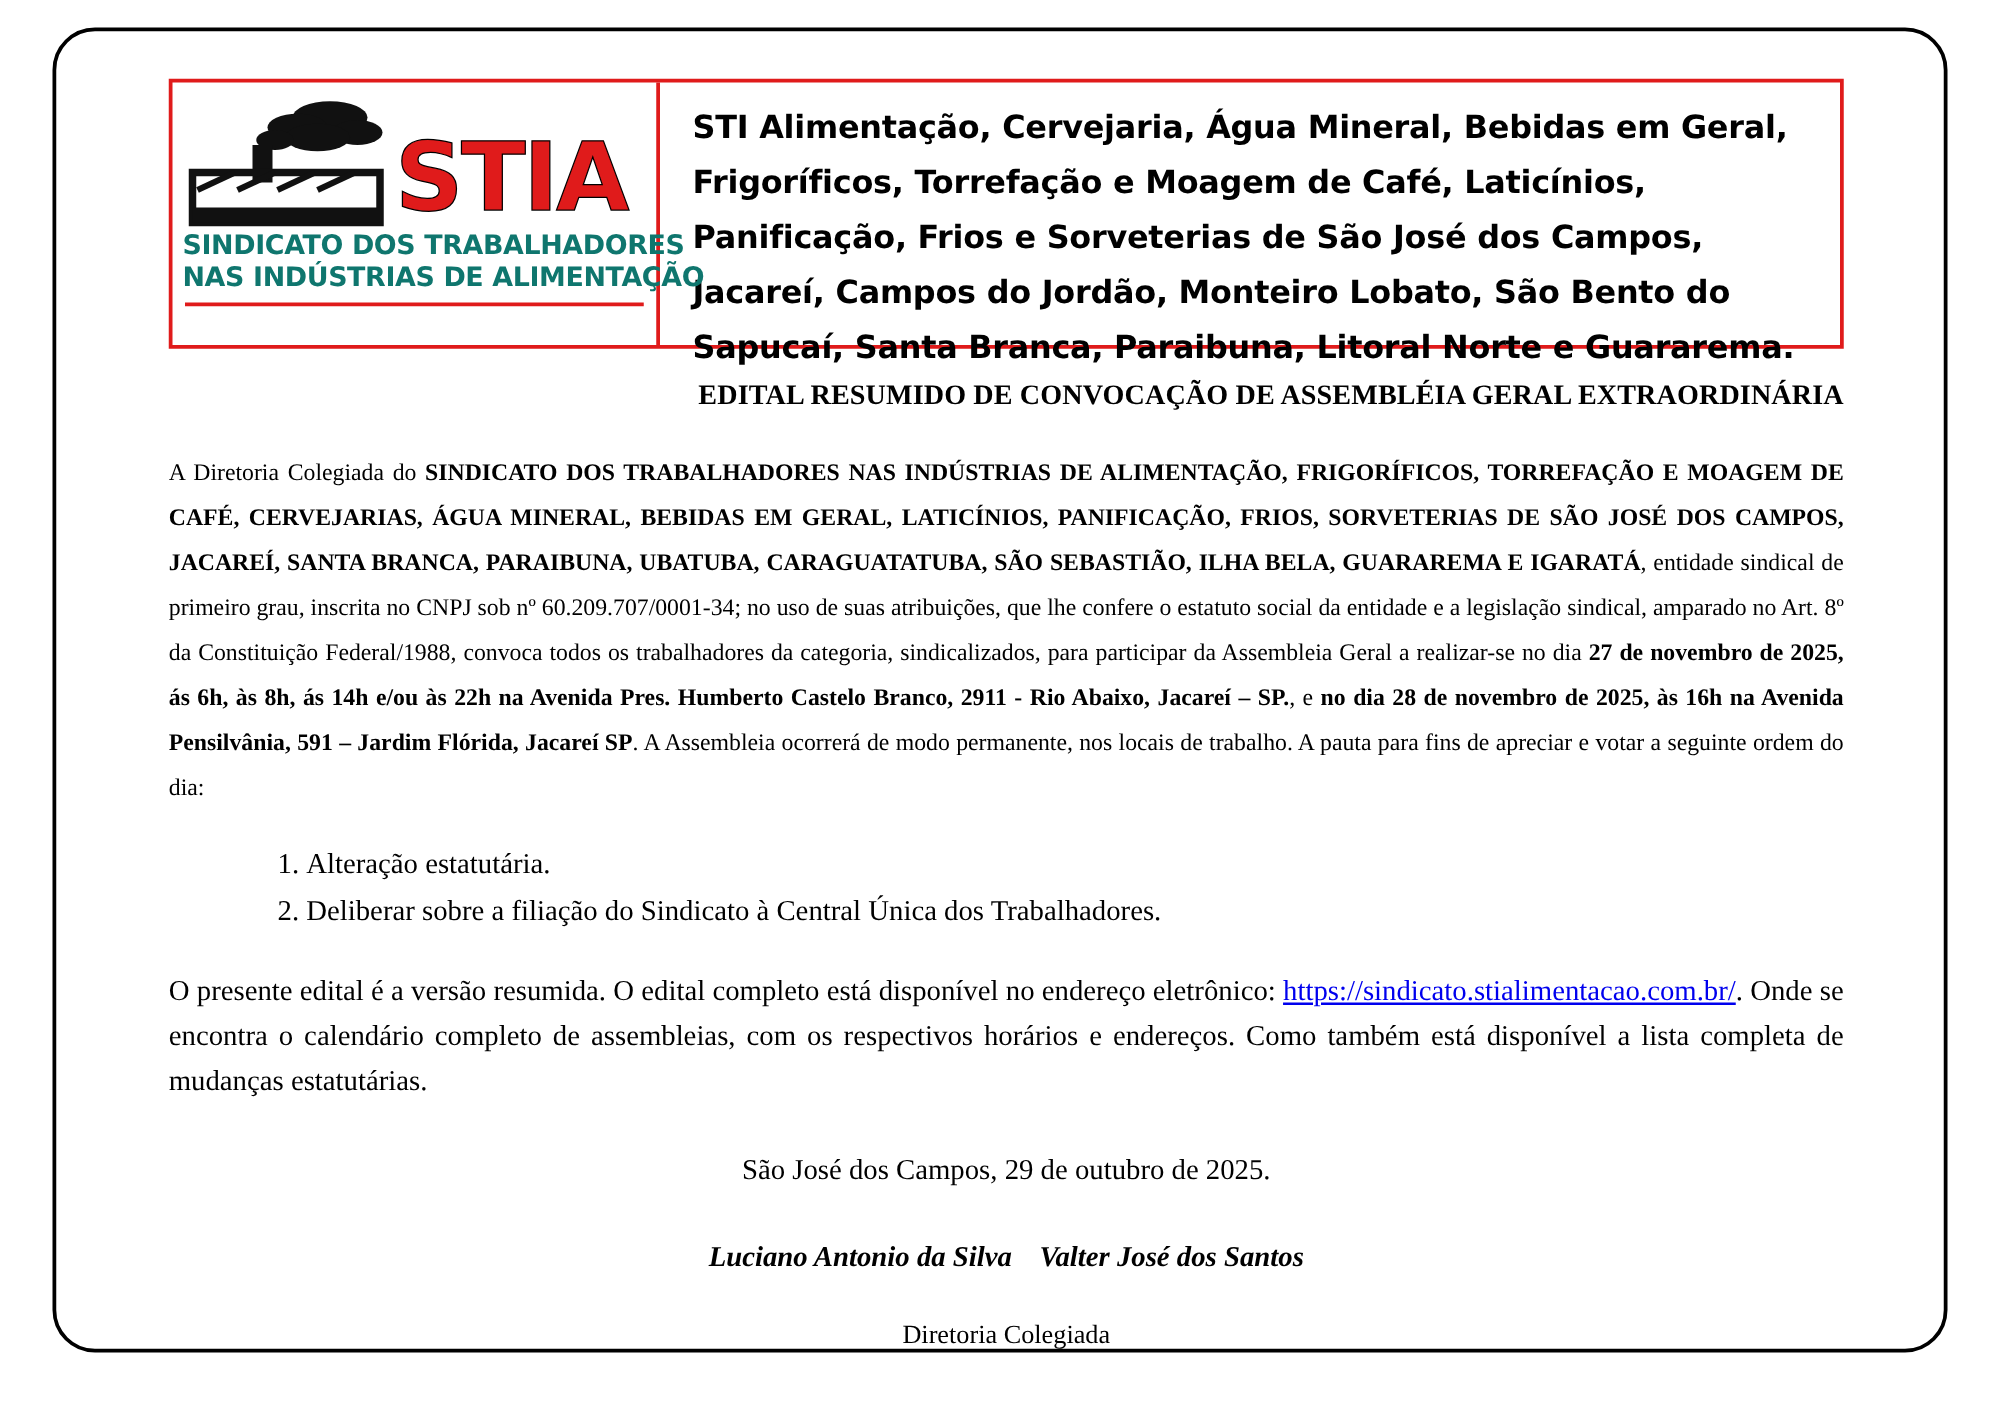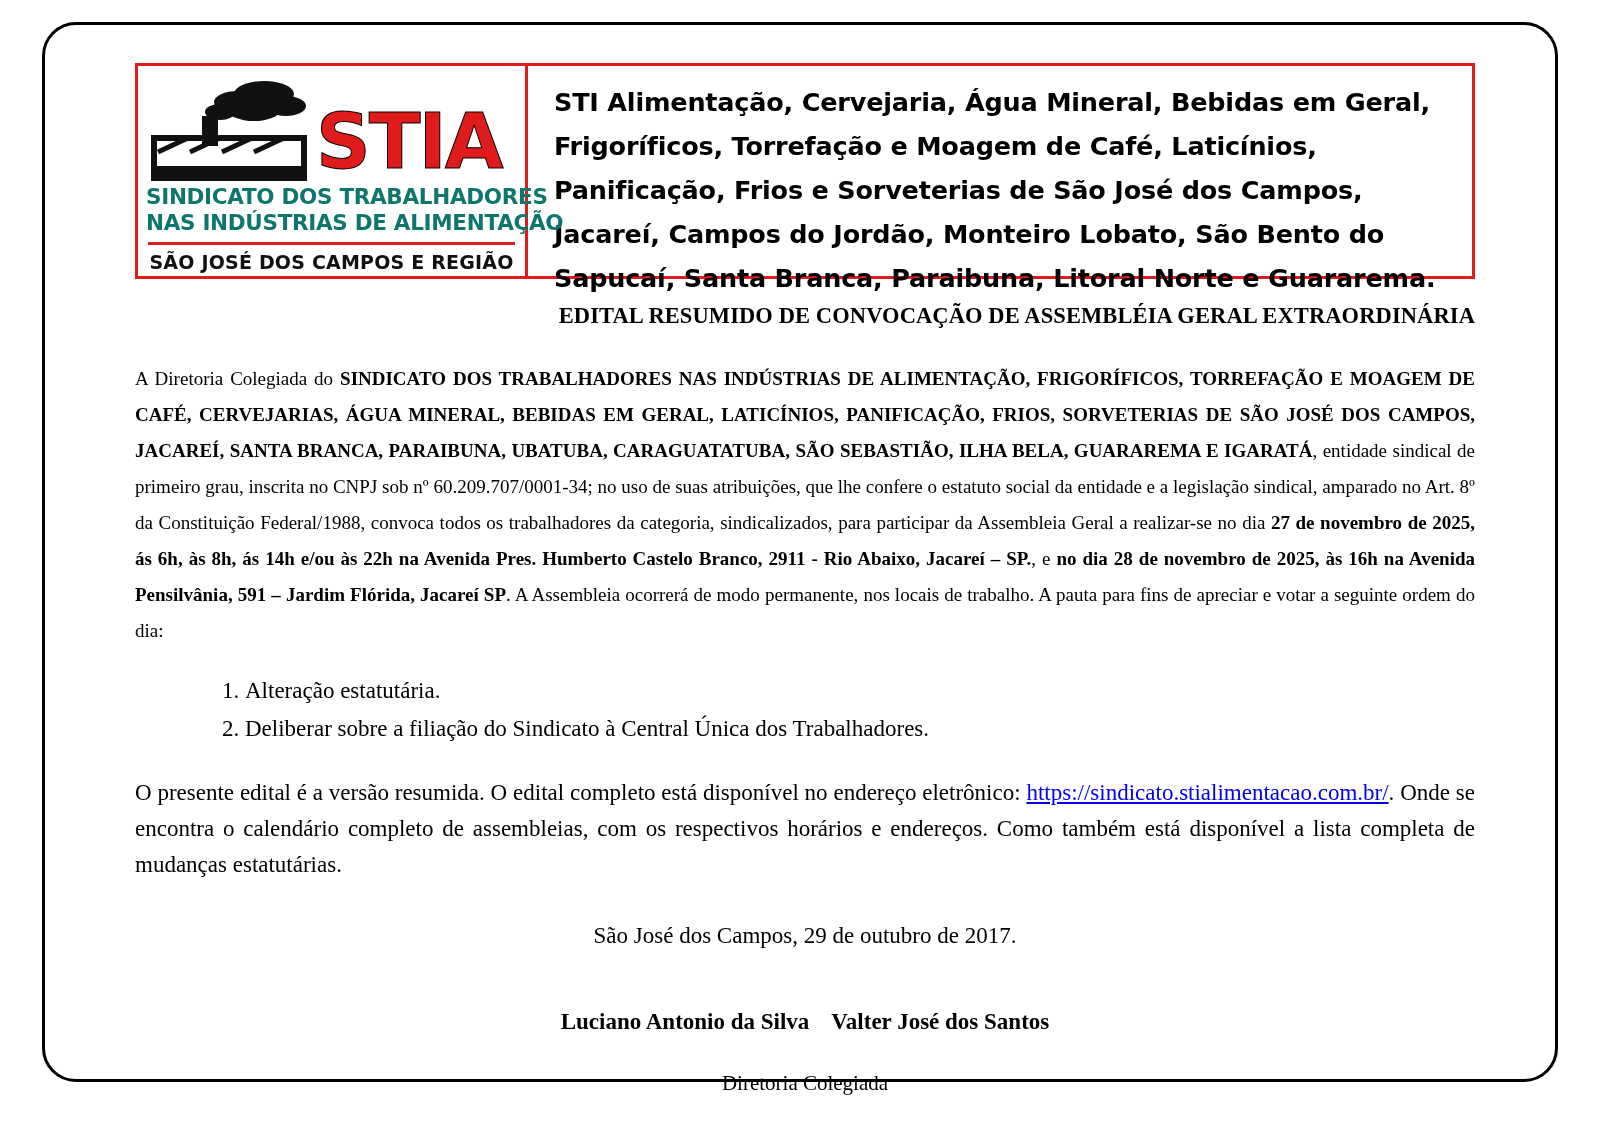--- a/index.html
+++ b/index.html
@@ -140,21 +140,22 @@
   }
   .city-date {
     text-align: center;
     font-size: 23px;
     margin-top: 40px;
   }
   .signers {
     text-align: center;
     font-size: 23px;
     font-weight: bold;
-    margin-top: 60px;
+    margin-top: 44px;
+    font-style: italic;
   }
   .signers .gap { display: inline-block; width: 22px; }
   .board {
     text-align: center;
     font-size: 21px;
     margin-top: 36px;
   }
 </style>
 </head>
 <body>
@@ -187,41 +188,40 @@
                 <path d="M108 72 L138 58"></path>
               </g>
               <rect x="8" y="86" width="150" height="12" fill="#111111"></rect>
             </svg>
           </div>
           <div class="stia-word">STIA</div>
         </div>
         <div class="logo-line1">SINDICATO DOS TRABALHADORES</div>
         <div class="logo-line2">NAS INDÚSTRIAS DE ALIMENTAÇÃO</div>
         <div class="logo-rule"></div>
-        <div class="logo-line3">SÃO JOSÉ DOS CAMPOS E REGIÃO</div>
       </div>
       <div class="letterhead-text">STI Alimentação, Cervejaria, Água Mineral, Bebidas em Geral, Frigoríficos, Torrefação e Moagem de Café, Laticínios, Panificação, Frios e Sorveterias de São José dos Campos, Jacareí, Campos do Jordão, Monteiro Lobato, São Bento do Sapucaí, Santa Branca, Paraibuna, Litoral Norte e Guararema.</div>
     </div>
 
     <div class="doc-title">EDITAL RESUMIDO DE CONVOCAÇÃO DE ASSEMBLÉIA GERAL EXTRAORDINÁRIA</div>
 
     <div class="para">
       <span>A Diretoria Colegiada do </span><b>SINDICATO DOS TRABALHADORES NAS INDÚSTRIAS DE ALIMENTAÇÃO, FRIGORÍFICOS, TORREFAÇÃO E MOAGEM DE CAFÉ, CERVEJARIAS, ÁGUA MINERAL, BEBIDAS EM GERAL, LATICÍNIOS, PANIFICAÇÃO, FRIOS, SORVETERIAS DE SÃO JOSÉ DOS CAMPOS, JACAREÍ, SANTA BRANCA, PARAIBUNA, UBATUBA, CARAGUATATUBA, SÃO SEBASTIÃO, ILHA BELA, GUARAREMA E IGARATÁ</b><span>, entidade sindical de primeiro grau, inscrita no CNPJ sob nº 60.209.707/0001-34; no uso de suas atribuições, que lhe confere o estatuto social da entidade e a legislação sindical, amparado no Art. 8º da Constituição Federal/1988, convoca todos os trabalhadores da categoria, sindicalizados, para participar da Assembleia Geral a realizar-se no dia </span><b>27 de novembro de 2025, ás 6h, às 8h, ás 14h e/ou às 22h na Avenida Pres. Humberto Castelo Branco, 2911 - Rio Abaixo, Jacareí – SP.</b><span>, e </span><b>no dia 28 de novembro de 2025, às 16h na Avenida Pensilvânia, 591 – Jardim Flórida, Jacareí SP</b><span>. A Assembleia ocorrerá de modo permanente, nos locais de trabalho. A pauta para fins de apreciar e votar a seguinte ordem do dia:</span>
     </div>
 
     <ol class="agenda">
       <li>Alteração estatutária.</li>
       <li>Deliberar sobre a filiação do Sindicato à Central Única dos Trabalhadores.</li>
     </ol>
 
     <div class="para2">
       <span>O presente edital é a versão resumida. O edital completo está disponível no endereço eletrônico: </span><a href="#">https://sindicato.stialimentacao.com.br/</a><span>. Onde se encontra o calendário completo de assembleias, com os respectivos horários e endereços. Como também está disponível a lista completa de mudanças estatutárias.</span>
     </div>
 
-    <div class="city-date">São José dos Campos, 29 de outubro de 2017.</div>
+    <div class="city-date">São José dos Campos, 29 de outubro de 2025.</div>
 
     <div class="signers">
       <span>Luciano Antonio da Silva</span><span class="gap"></span><span>Valter José dos Santos</span>
     </div>
 
     <div class="board">Diretoria Colegiada</div>
 
   </div>
 </div>
 

